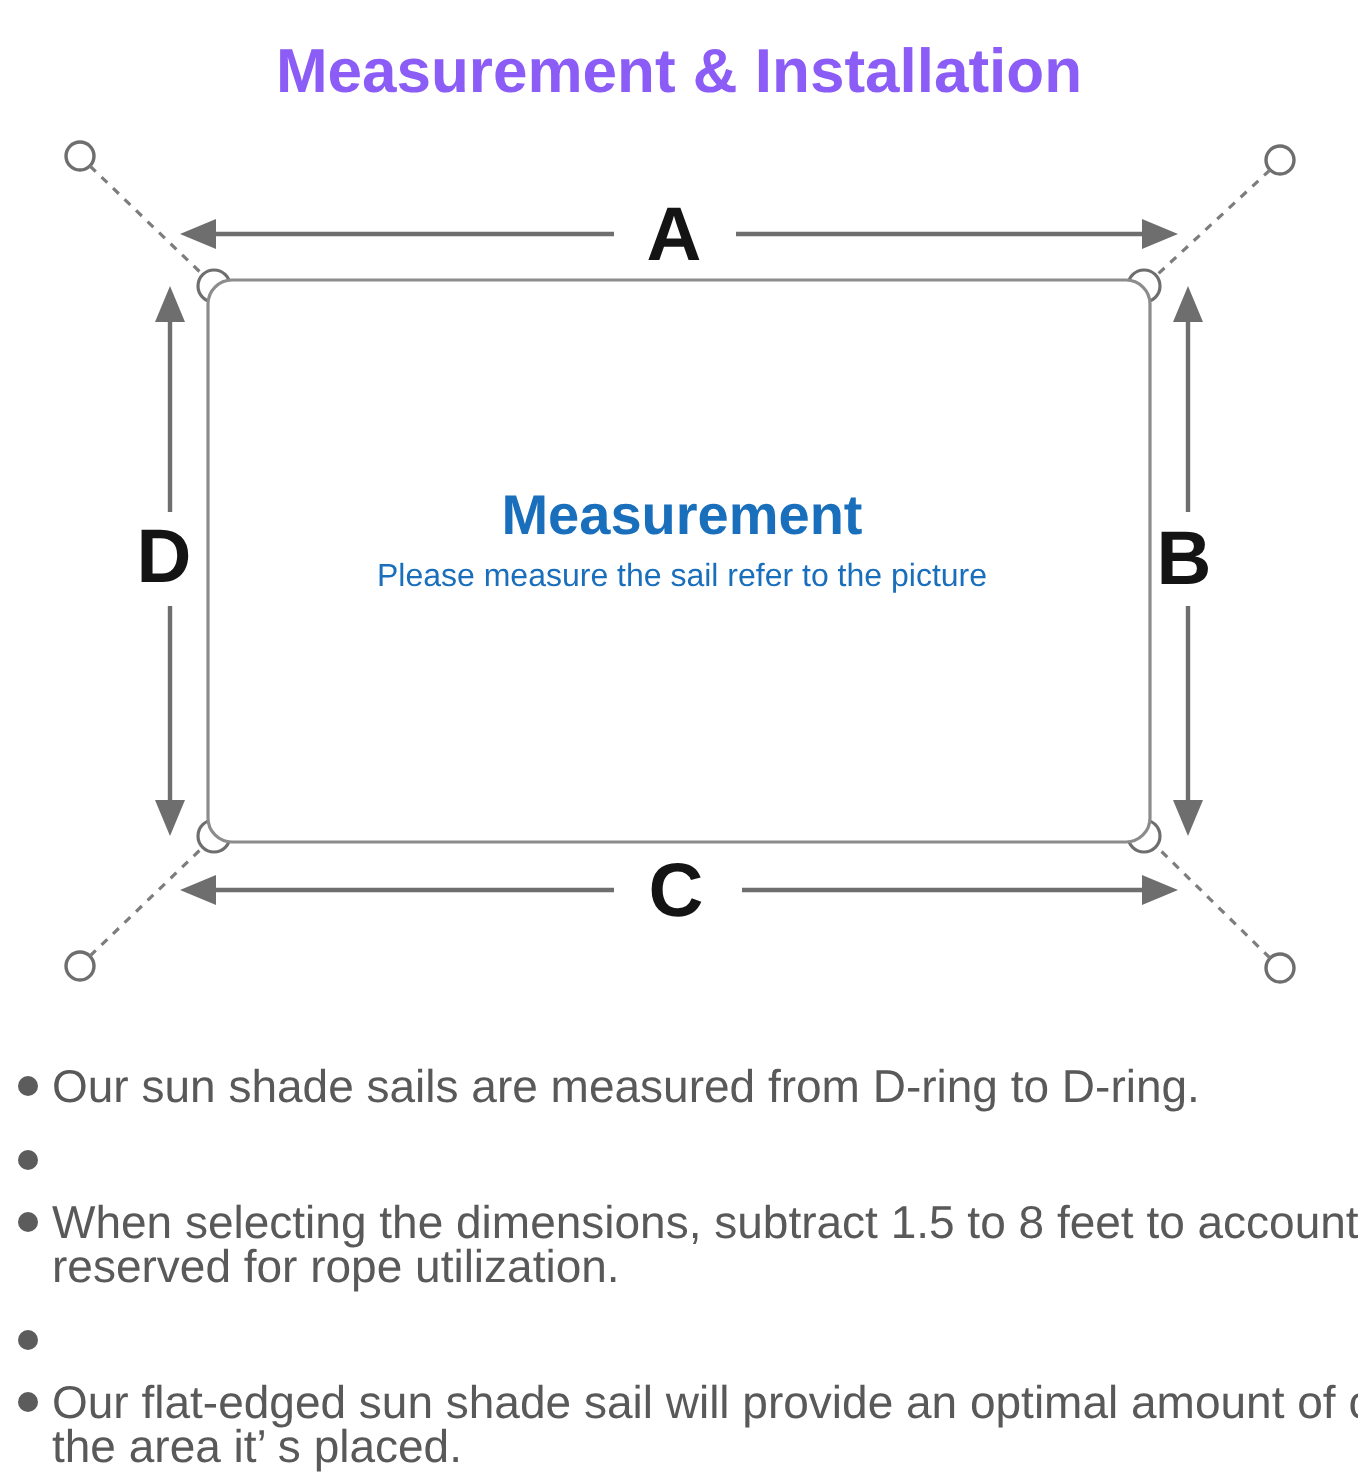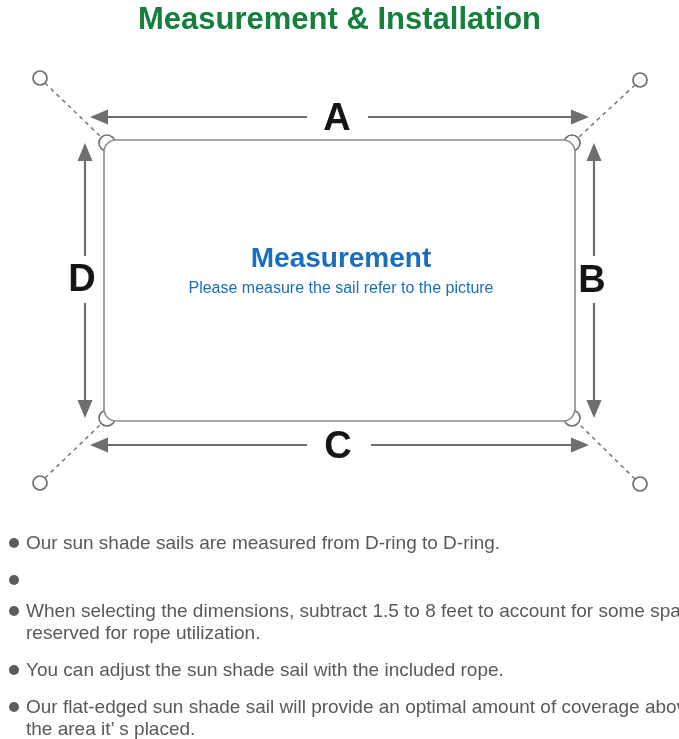--- a/index.html
+++ b/index.html
@@ -8,25 +8,25 @@
     width: 679px;
     height: 739px;
     background: #ffffff;
     overflow: hidden;
     font-family: "Liberation Sans", "DejaVu Sans", sans-serif;
   }
   .title {
     position: absolute;
     top: 0; left: 0; right: 0;
     margin: 0;
-    padding-top: 1px;
+    padding-top: 18px;
     text-align: center;
     font-size: 31px;
     font-weight: 700;
-    color: #15803d;
+    color: #8b5cf6;
     letter-spacing: 0px;
   }
   .diagram-svg {
     position: absolute;
     top: 60px;
     left: 0;
   }
   .notes {
     position: absolute;
     top: 532px;
@@ -44,21 +44,21 @@
   .bullet-dot {
     flex: 0 0 auto;
     width: 10px;
     height: 10px;
     border-radius: 50%;
     background: #5c5c5c;
     margin-top: 6px;
     margin-right: 7px;
   }
   .note-text {
-    font-size: 19px;
+    font-size: 23px;
     line-height: 22px;
     color: #595959;
     white-space: pre;
   }
   
   .sail-line   { fill: #ffffff; stroke: #8c8c8c; stroke-width: 1.6; }
   .ring        { fill: #ffffff; stroke: #6e6e6e; stroke-width: 1.6; }
   .anchor      { fill: #ffffff; stroke: #6e6e6e; stroke-width: 1.7; }
   .rope        { stroke: #7d7d7d; stroke-width: 1.6; stroke-dasharray: 4 4; fill: none; }
   .shaft       { stroke: #6e6e6e; stroke-width: 2.2; fill: none; }
@@ -137,21 +137,20 @@
     <li class="note-item">
       <span class="bullet-dot"></span>
     </li>
     <li class="note-item">
       <span class="bullet-dot"></span>
       <span class="note-text">When selecting the dimensions, subtract 1.5 to 8 feet to account for some spacing
 reserved for rope utilization.</span>
     </li>
     <li class="note-item">
       <span class="bullet-dot"></span>
-      <span class="note-text">You can adjust the sun shade sail with the included rope.</span>
     </li>
     <li class="note-item">
       <span class="bullet-dot"></span>
       <span class="note-text">Our flat-edged sun shade sail will provide an optimal amount of coverage above
 the area it’ s placed.</span>
     </li>
   </ul>
 
 </div>
 

